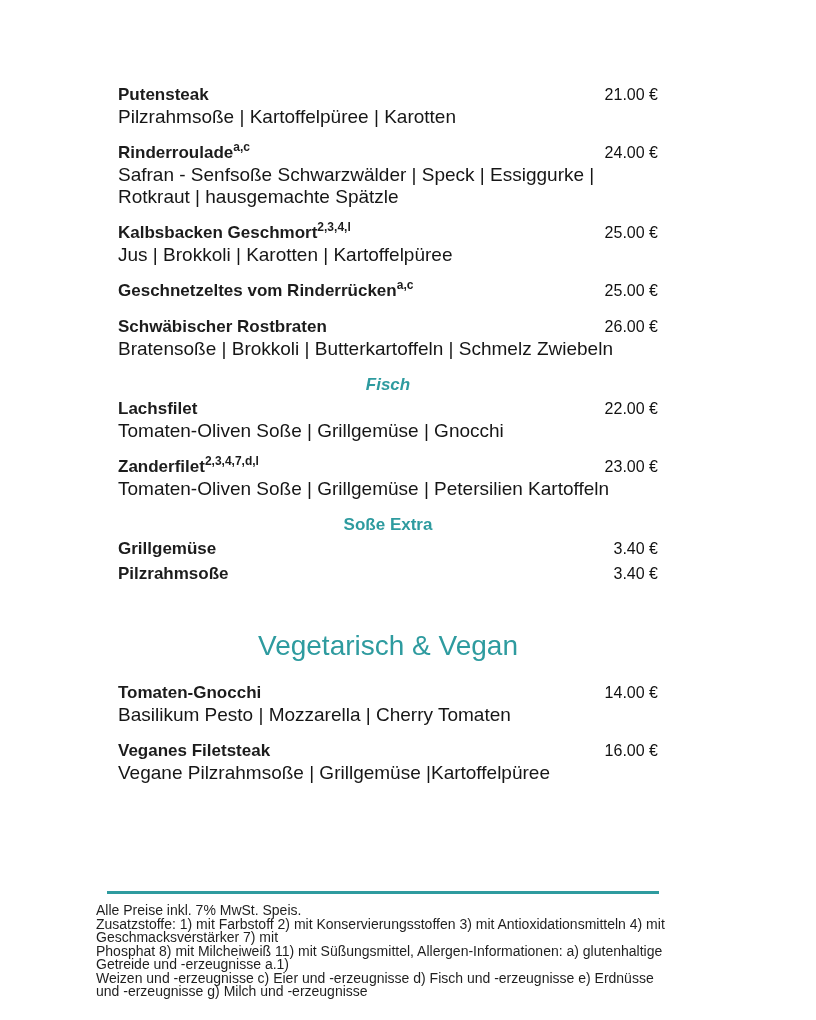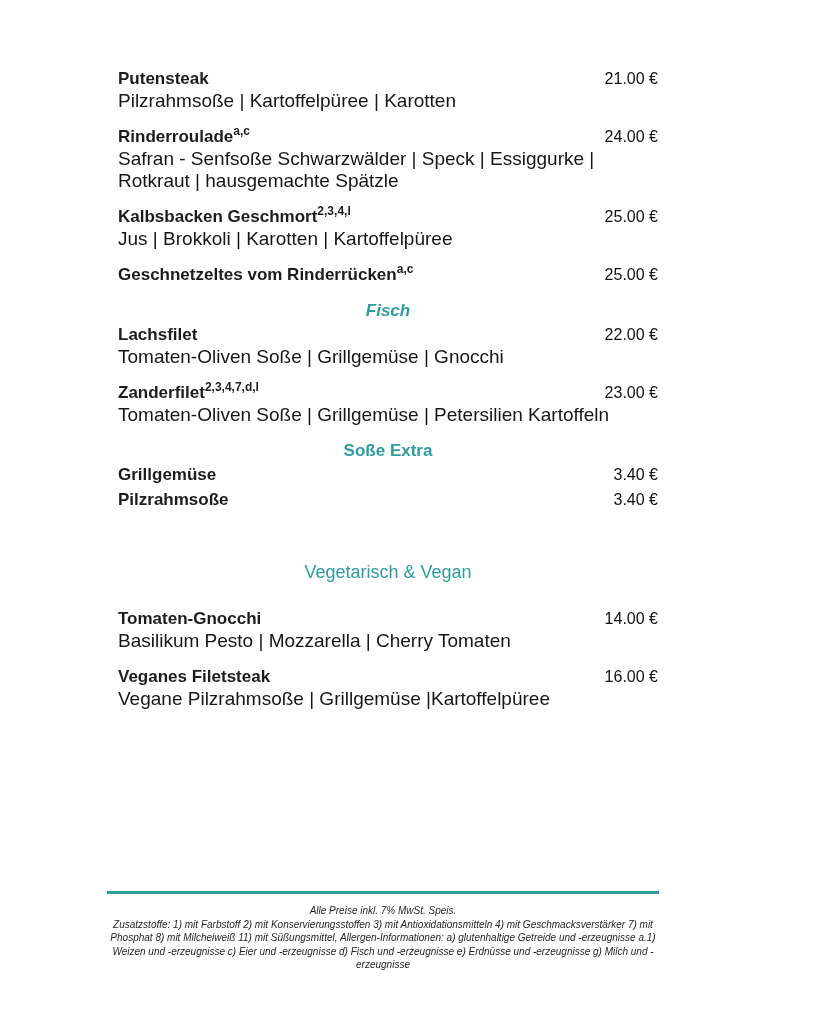--- a/index.html
+++ b/index.html
@@ -12,21 +12,21 @@
     width: 816px;
     height: 1020px;
     background: #ffffff;
     font-family: "Liberation Sans", sans-serif;
     color: #1c1c1c;
     overflow: hidden;
   }
   .content {
     position: absolute;
     left: 118px;
-    top: 68px;
+    top: 84px;
     width: 540px;
   }
   .menu-item { margin-bottom: 14px; }
   .section-items.compact .menu-item { margin-bottom: 3px; }
   .item-head {
     display: flex;
     justify-content: space-between;
     align-items: baseline;
   }
   .item-name {
@@ -55,42 +55,41 @@
   }
   .section-heading {
     text-align: center;
     font-weight: 700;
     font-size: 17px;
     line-height: 22px;
     margin: 4px 0 2px 0;
   }
   .section-heading.large {
     font-weight: 400;
-    font-size: 18px;
+    font-size: 28px;
     line-height: 28px;
     margin: 47px 0 22px 0;
   }
   .bottom-rule {
     position: absolute;
     left: 107px;
     top: 891px;
     width: 552px;
     height: 3px;
   }
   .footer {
     position: absolute;
     left: 96px;
     top: 904px;
     width: 574px;
-    text-align: center;
-    font-size: 10px;
+    text-align: left;
+    font-size: 14px;
     line-height: 13.5px;
     font-weight: 400;
     color: #1f1f1f;
-    font-style: italic;
   }
 </style>
 </head>
 <body>
 
 <div class="page">
 
   <div class="content">
       <div class="section-items">
         <div class="menu-item">
@@ -113,20 +112,27 @@
             <span class="item-name">Kalbsbacken Geschmort<sup>2,3,4,l</sup></span>
             <span class="item-price">25.00 €</span>
           </div>
           <div class="item-desc-line">Jus | Brokkoli | Karotten | Kartoffelpüree</div>
         </div>
         <div class="menu-item">
           <div class="item-head">
             <span class="item-name">Geschnetzeltes vom Rinderrücken<sup>a,c</sup></span>
             <span class="item-price">25.00 €</span>
           </div>
+        </div>
+        <div class="menu-item">
+          <div class="item-head">
+            <span class="item-name">Schwäbischer Rostbraten</span>
+            <span class="item-price">26.00 €</span>
+          </div>
+          <div class="item-desc-line">Bratensoße | Brokkoli | Butterkartoffeln | Schmelz Zwiebeln</div>
         </div>
       </div>
       <div class="section-heading" style="color: rgb(46, 155, 159); font-style: italic;">Fisch</div>
       <div class="section-items">
         <div class="menu-item">
           <div class="item-head">
             <span class="item-name">Lachsfilet</span>
             <span class="item-price">22.00 €</span>
           </div>
           <div class="item-desc-line">Tomaten-Oliven Soße | Grillgemüse | Gnocchi</div>

